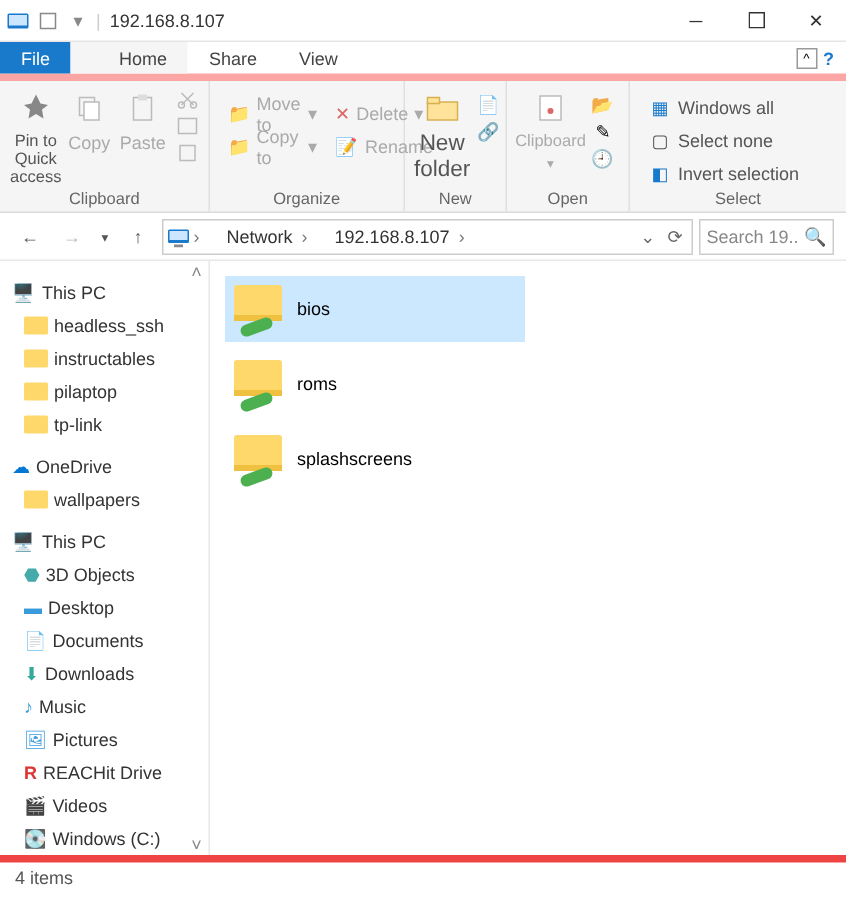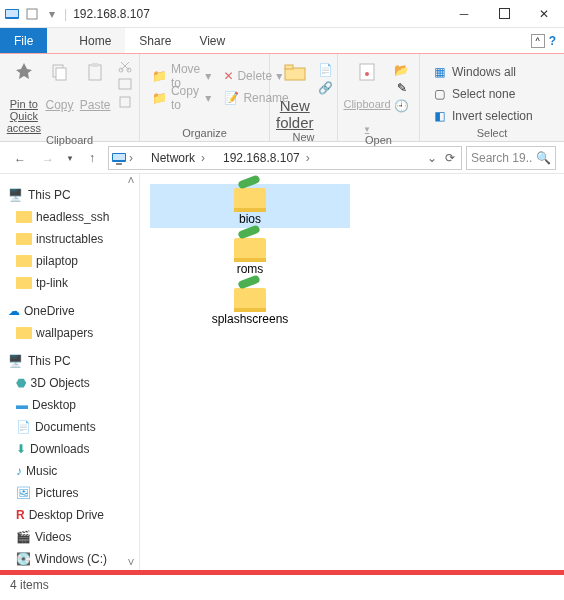--- a/index.html
+++ b/index.html
@@ -2,49 +2,49 @@
 <html><head>
 <meta charset="utf-8">
 <style>
 * { margin:0; padding:0; box-sizing:border-box; font-family:"Segoe UI",Arial,sans-serif; font-size:12px; }
 body { background:#fff; width:564px; height:600px; overflow:hidden; position:relative; }
 .titlebar { height:28px; display:flex; align-items:center; background:#fff; border-bottom:1px solid #e5e5e5; }
 .titlebar .qat { display:flex; align-items:center; padding-left:4px; gap:4px; }
 .titlebar .title { flex:1; padding-left:6px; color:#333; }
 .titlebar .winbtns { display:flex; }
 .titlebar .winbtn { width:40px; height:28px; display:flex; align-items:center; justify-content:center; color:#333; }
-.tabs { height:26px; display:flex; align-items:stretch; border-bottom:1px solid #fca5a5; }
+.tabs { height:26px; display:flex; align-items:stretch; border-bottom:5px solid #fca5a5; }
 .tab { padding:0 14px; display:flex; align-items:center; color:#444; }
 .tab.file { background:#1979ca; color:#fff; }
 .tab.active { background:#f5f5f5;padding-left:32px; }
 .helpq { margin-left:auto; display:flex; align-items:center; padding-right:8px; gap:4px; }
 .helpq .expand { width:14px; height:14px; border:1px solid #999; display:flex; align-items:center; justify-content:center; font-size:9px; }
 .ribbon { height:88px; background:#f5f5f5; border-bottom:1px solid #dadada; display:flex; }
 .group { border-right:1px solid #e0e0e0; display:flex; flex-direction:column; }
 .group-body { flex:1; display:flex; align-items:flex-start; padding:4px 6px 0; }
 .group-label { text-align:center; font-size:11px; color:#666; padding-bottom:2px; }
-.bigbtn { display:flex; flex-direction:column; align-items:center; width:46px; text-align:center; color:#555; gap:14px; padding-top:2px;text-decoration:underline;}
+.bigbtn { display:flex; flex-direction:column; align-items:center; width:46px; text-align:center; color:#555; gap:4px; padding-top:2px;}
 .bigbtn.disabled, .smallbtn.disabled, .menuitem.disabled { color:#aaa; }
 .smallcol { display:flex; flex-direction:column; gap:2px; padding-left:4px; }
 .menuitem { display:flex; align-items:center; gap:4px; color:#555; height:20px; padding:0 2px; }
 .icon24 { width:24px; height:24px; display:flex; align-items:center; justify-content:center; }
 .icon16 { width:16px; height:16px; display:flex; align-items:center; justify-content:center; }
 .addrbar { height:32px; display:flex; align-items:center; padding:0 8px; gap:4px; border-bottom:1px solid #e8e8e8; }
 .navbtn { width:24px; height:24px; display:flex; align-items:center; justify-content:center; color:#555; }
 .breadcrumb { flex:1; height:24px; border:1px solid #ccc; display:flex; align-items:center; padding:0 2px; gap:0; }
 .crumb { display:flex; align-items:center; padding:0 4px; color:#333;margin-left:12px; }
 .crumb-sep { color:#777; padding:0 2px; }
 .searchbox { width:90px; height:24px; border:1px solid #ccc; display:flex; align-items:center; padding:0 4px; color:#888; gap:4px; }
 .content { display:flex; height:396px; }
 .tree { width:140px; border-right:1px solid #e8e8e8; overflow:hidden; padding-top:4px; position:relative; }
 .tree-item { display:flex; align-items:center; gap:4px; padding:2px 0 2px 16px; color:#333; height:22px;}
 .tree-item.root { padding-left:8px; margin-top:6px; }
 .tree-scroll { position:absolute; right:0; top:0; width:16px; height:100%; display:flex; flex-direction:column; align-items:center; justify-content:space-between; color:#888; }
 .files { flex:1; padding:10px; display:flex; flex-wrap:wrap; align-content:flex-start; gap:6px 10px; }
-.file-item { width:200px; height:44px; display:flex; align-items:center; gap:24px; padding:2px 4px;flex-direction:column; }
+.file-item { width:200px; height:44px; display:flex; align-items:center; gap:8px; padding:2px 4px; }
 .file-item.selected { background:#cce8ff; }
 .netfolder { width:36px; height:36px; position:relative; }
 .netfolder .fld { width:32px; height:24px; background:#ffd86b; border-radius:2px 2px 0 0; position:absolute; top:2px; left:2px; box-shadow:inset 0 -4px 0 #f0c040; }
 .netfolder .pipe { width:22px; height:8px; background:#4caf50; border-radius:4px; position:absolute; bottom:2px; left:6px; transform:rotate(-20deg); }
 .statusbar { height:24px; border-top:5px solid #ef4444; display:flex; align-items:center; padding:0 10px; color:#555; }
 .folder-icon { width:16px; height:12px; background:#ffd86b; border-radius:1px; display:inline-block; }
 svg { display:block; }
 </style>
 </head>
 <body>
@@ -313,21 +313,21 @@
     <div class="tree-item">
         <span style="color:#3a9bdc">♪</span>
         <span>Music</span>
       </div>
     <div class="tree-item">
         <span style="color:#3a9bdc">🖼</span>
         <span>Pictures</span>
       </div>
     <div class="tree-item">
         <span style="color:#d33;font-weight:bold">R</span>
-        <span>Desktop Drive</span>
+        <span>REACHit Drive</span>
       </div>
     <div class="tree-item">
         <span>🎬</span>
         <span>Videos</span>
       </div>
     <div class="tree-item">
         <span>💽</span>
         <span>Windows (C:)</span>
       </div>
 

